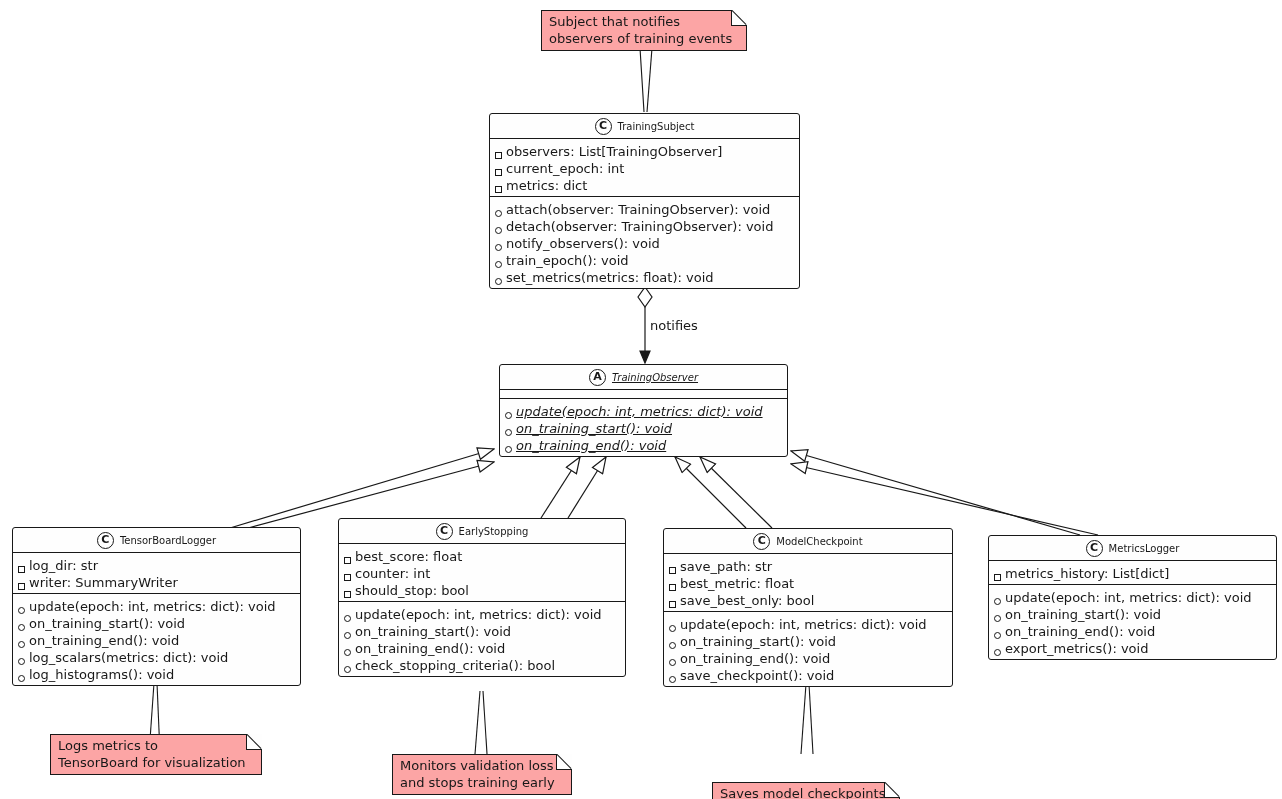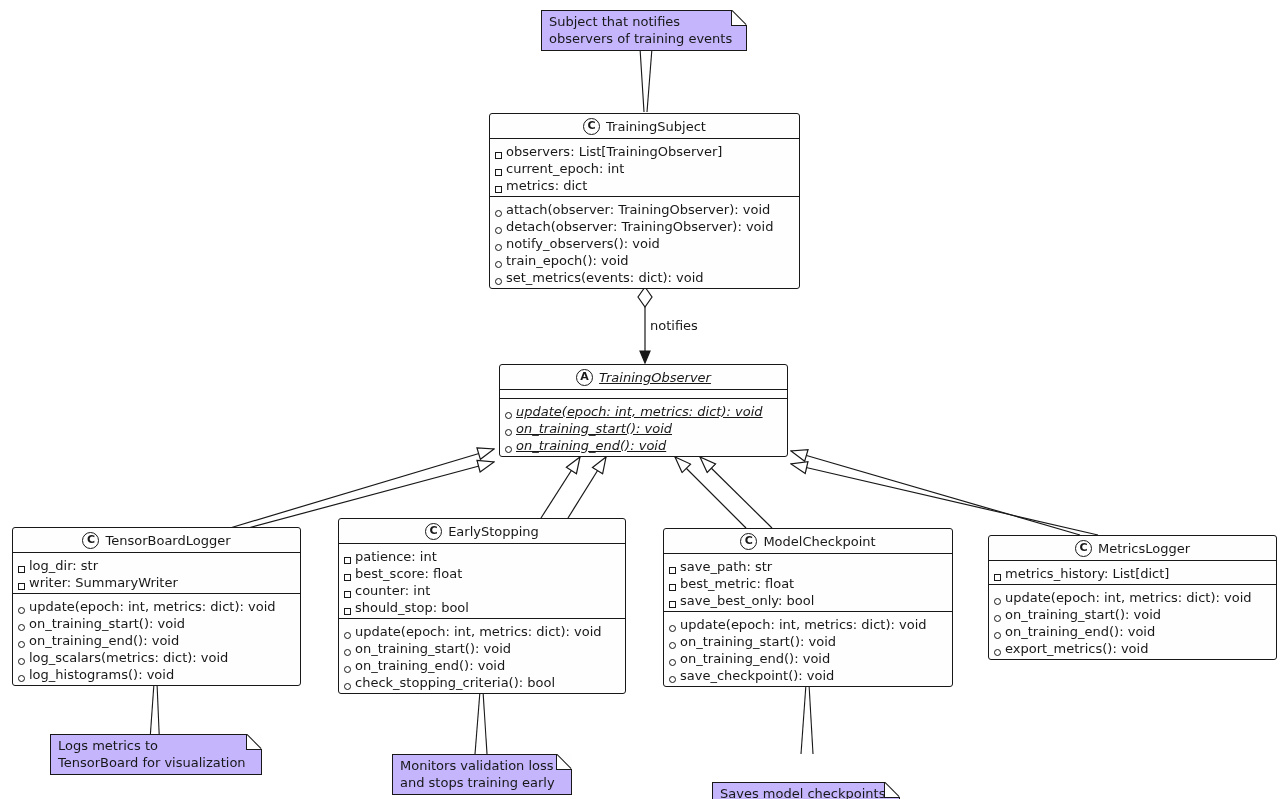--- a/index.html
+++ b/index.html
@@ -21,33 +21,33 @@
     display:flex; align-items:center; justify-content:center;
     gap:6px; height:25px; padding:0 8px;
     border-bottom:1.2px solid #181818; white-space:nowrap;
   }
   .stereo {
     width:17px; height:17px; flex:0 0 17px; border-radius:50%;
     border:1.5px solid #181818; background:#fff;
     font-size:11px; font-weight:bold; line-height:14px;
     text-align:center; display:inline-block;
   }
-  .uml-name { font-size:13px; }
+  .uml-name { font-size:10px; }
   .sec { padding:3px 5px 3px 5px; }
   .sec.attrs { border-bottom:1.2px solid #181818; }
   .sec.attrs.empty { height:9px; padding:0; }
   .row { display:flex; align-items:flex-end; height:17px; white-space:nowrap; }
   .bullet { flex:0 0 7px; width:7px; height:7px; margin-right:4px; border:1.1px solid #181818; background:#fff; }
   .bullet.field { border-radius:0; }
   .bullet.method { border-radius:50%; }
   .abstract .uml-name, .abstract .methods .mtxt { font-style:italic;text-decoration:underline; }
 
   
   .note {
-    position:absolute; background:#c4b5fd;
+    position:absolute; background:#fca5a5;
     border:1.2px solid #181818;
     padding:2px 7px 3px 7px; line-height:17px; white-space:nowrap;
   }
   .note::before {   
     content:""; position:absolute; top:-1.2px; right:-1.2px;
     width:15px; height:15px; background:#fefefe;
     border-left:1.2px solid #181818; border-bottom:1.2px solid #181818;
   }
   .note::after {    
     content:""; position:absolute; top:6.3px; right:-3.1px;
@@ -152,21 +152,21 @@
       <div class="row">
           <span class="bullet method"></span>
           <span class="mtxt">notify_observers(): void</span>
         </div>
       <div class="row">
           <span class="bullet method"></span>
           <span class="mtxt">train_epoch(): void</span>
         </div>
       <div class="row">
           <span class="bullet method"></span>
-          <span class="mtxt">set_metrics(events: dict): void</span>
+          <span class="mtxt">set_metrics(metrics: float): void</span>
         </div>
     </div>
   </div>
 
   <div class="uml-class abstract" style="left:499px; top:364px; width:289px;">
     <div class="uml-title">
       <span class="stereo">A</span>
       <span class="uml-name">TrainingObserver</span>
     </div>
     <div class="sec attrs empty"></div>
@@ -226,24 +226,20 @@
   </div>
 
   <div class="uml-class" style="left:338px; top:518px; width:288px;">
     <div class="uml-title">
       <span class="stereo">C</span>
       <span class="uml-name">EarlyStopping</span>
     </div>
     <div class="sec attrs">
       <div class="row">
           <span class="bullet field"></span>
-          <span>patience: int</span>
-        </div>
-      <div class="row">
-          <span class="bullet field"></span>
           <span>best_score: float</span>
         </div>
       <div class="row">
           <span class="bullet field"></span>
           <span>counter: int</span>
         </div>
       <div class="row">
           <span class="bullet field"></span>
           <span>should_stop: bool</span>
         </div>

